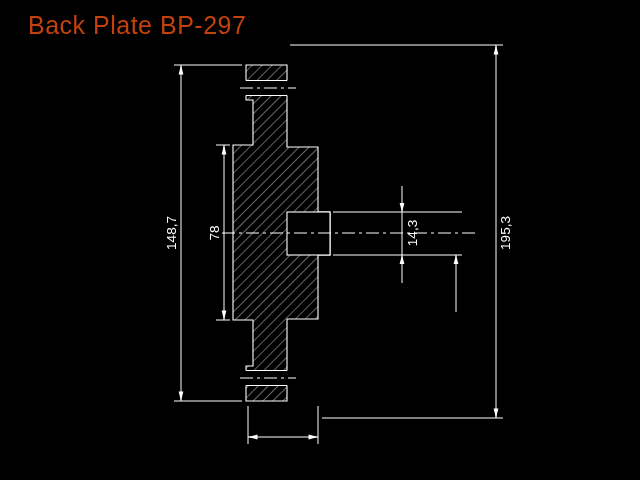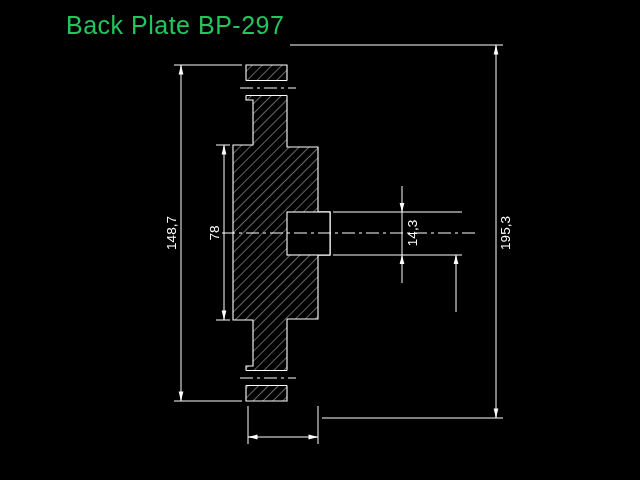--- a/index.html
+++ b/index.html
@@ -12,25 +12,24 @@
     width: 640px;
     height: 480px;
     background: #000000;
     overflow: hidden;
     font-family: "Liberation Sans", "DejaVu Sans", sans-serif;
   }
   .title {
     position: absolute;
     left: 28px;
     top: 11px;
-    color: #22c55e;
+    color: #c2410c;
     font-size: 25px;
     letter-spacing: 0.5px;
     white-space: nowrap;
-    margin-left: 38px;
   }
   svg.drawing {
     position: absolute;
     left: 0;
     top: 0;
   }
   svg.drawing text {
     fill: #ffffff;
     font-family: "Liberation Sans", "DejaVu Sans", sans-serif;
     font-size: 13.5px;

